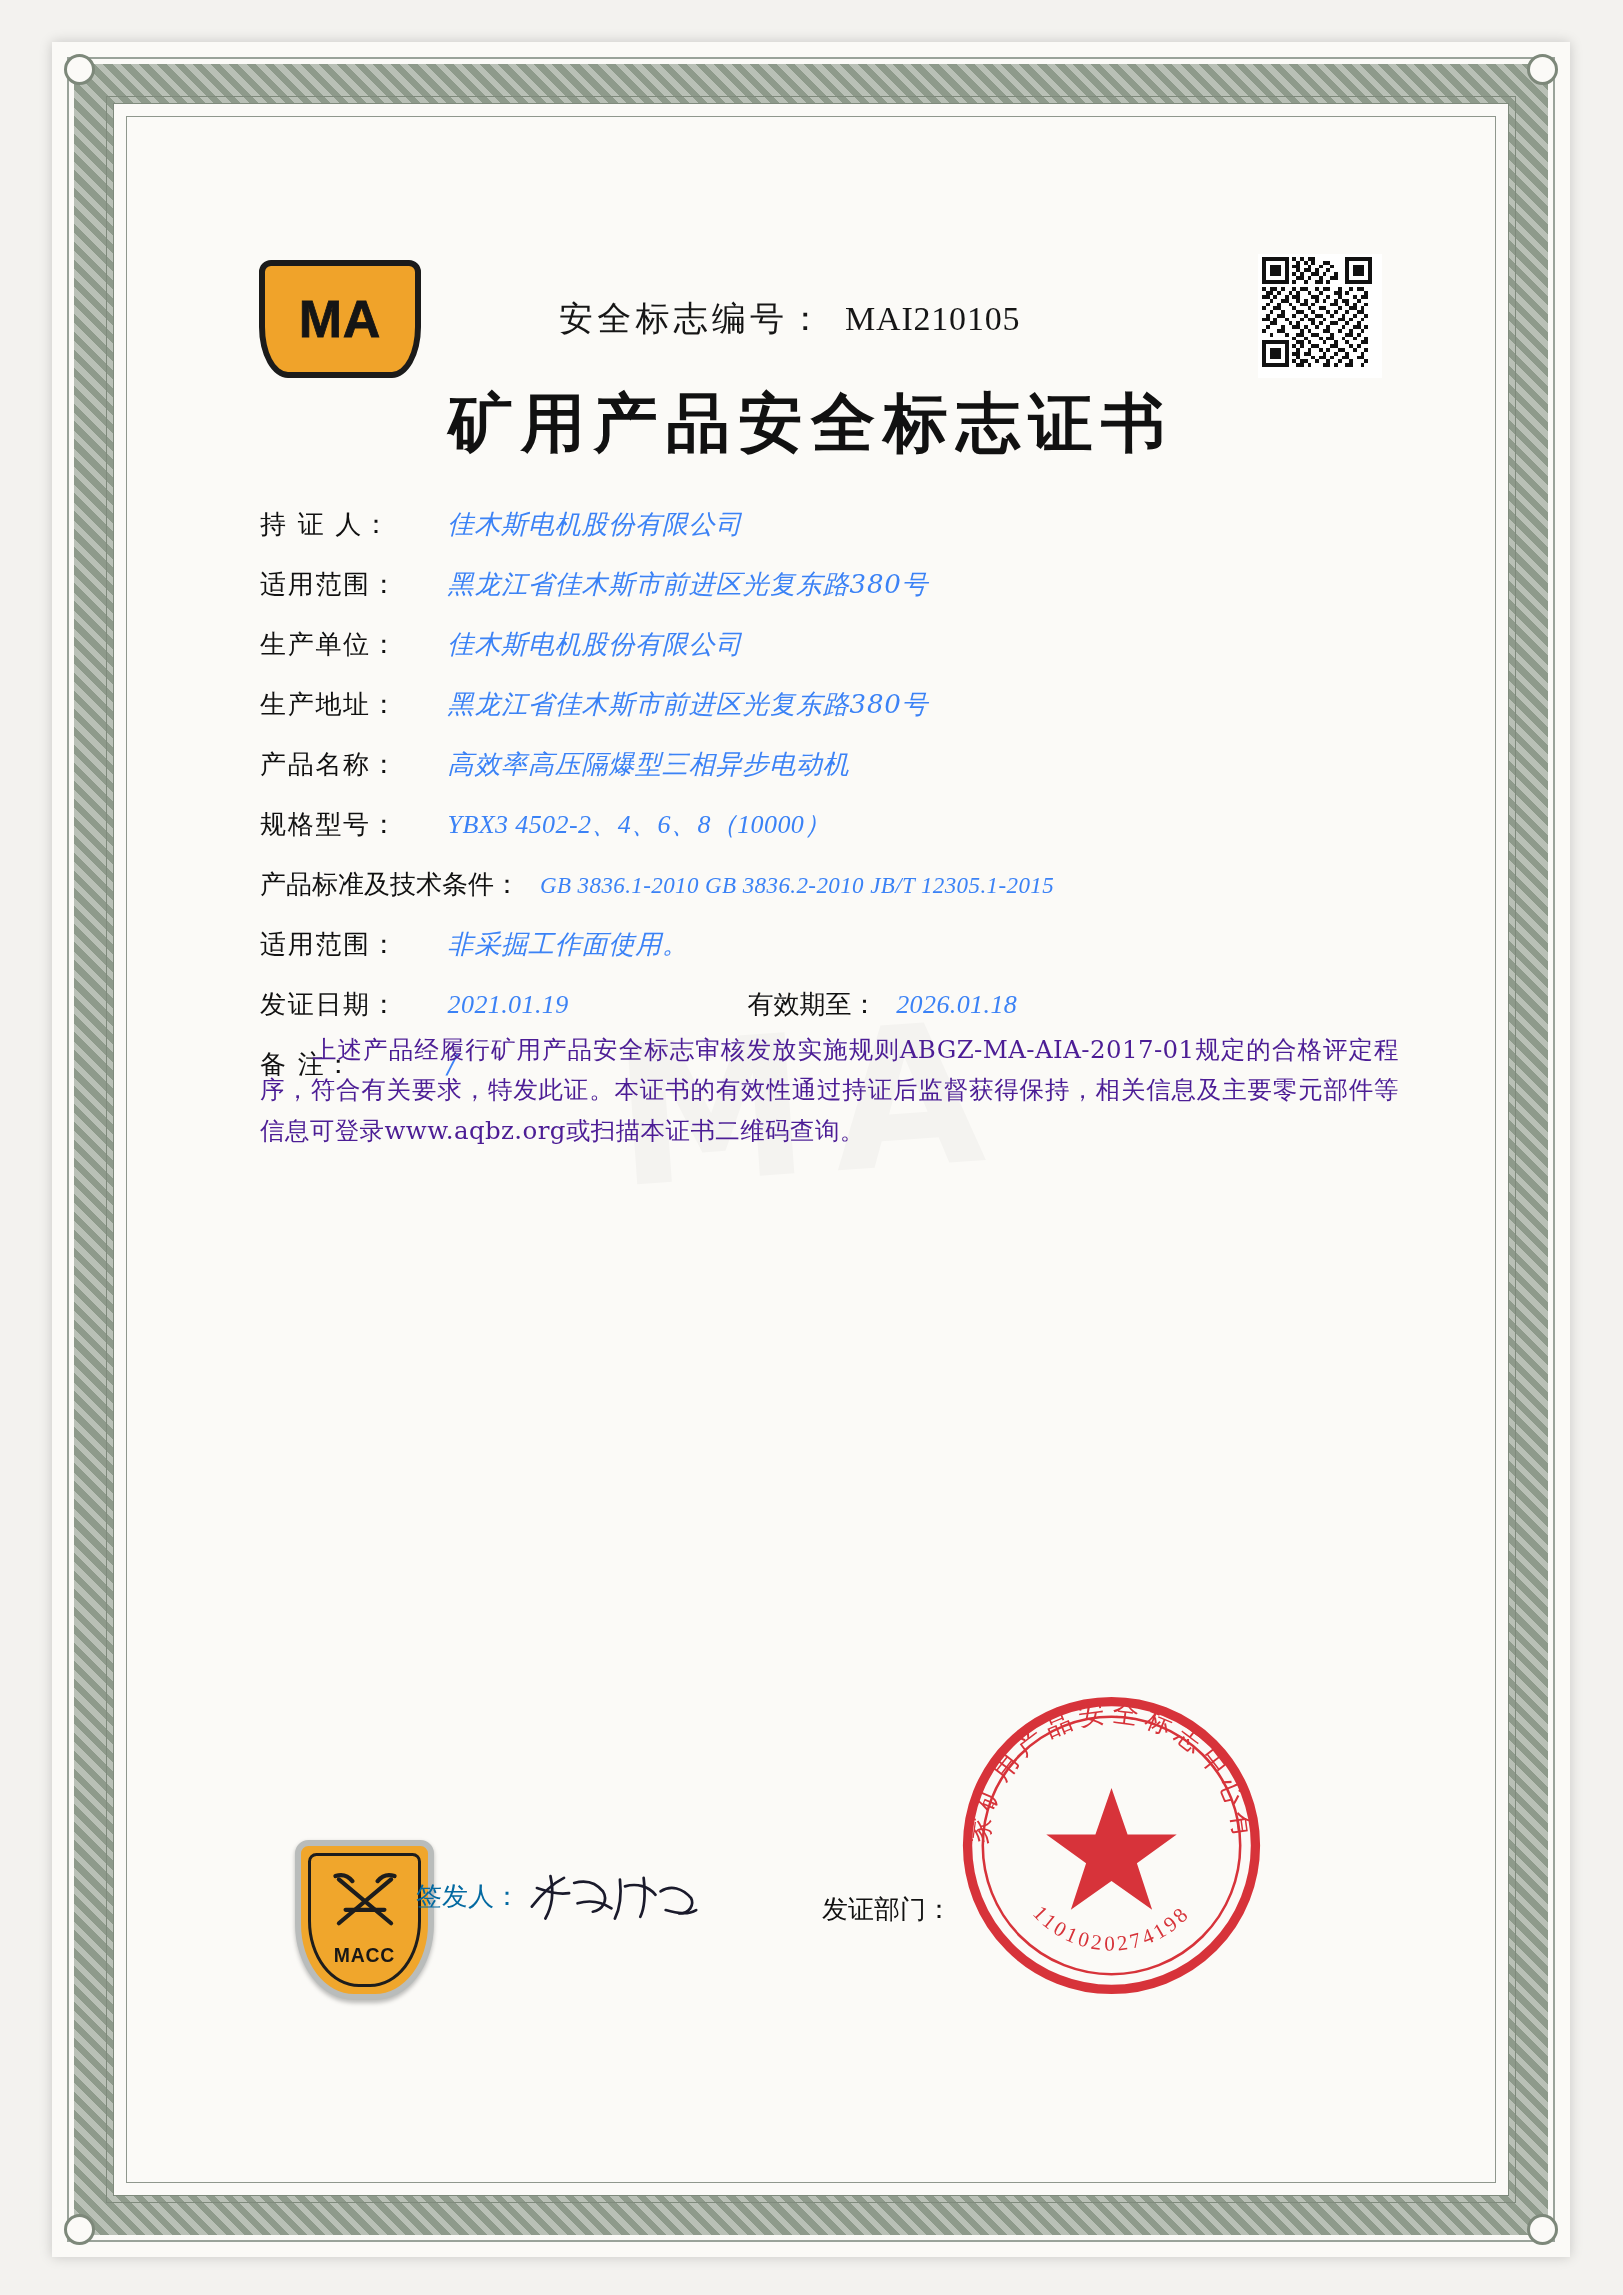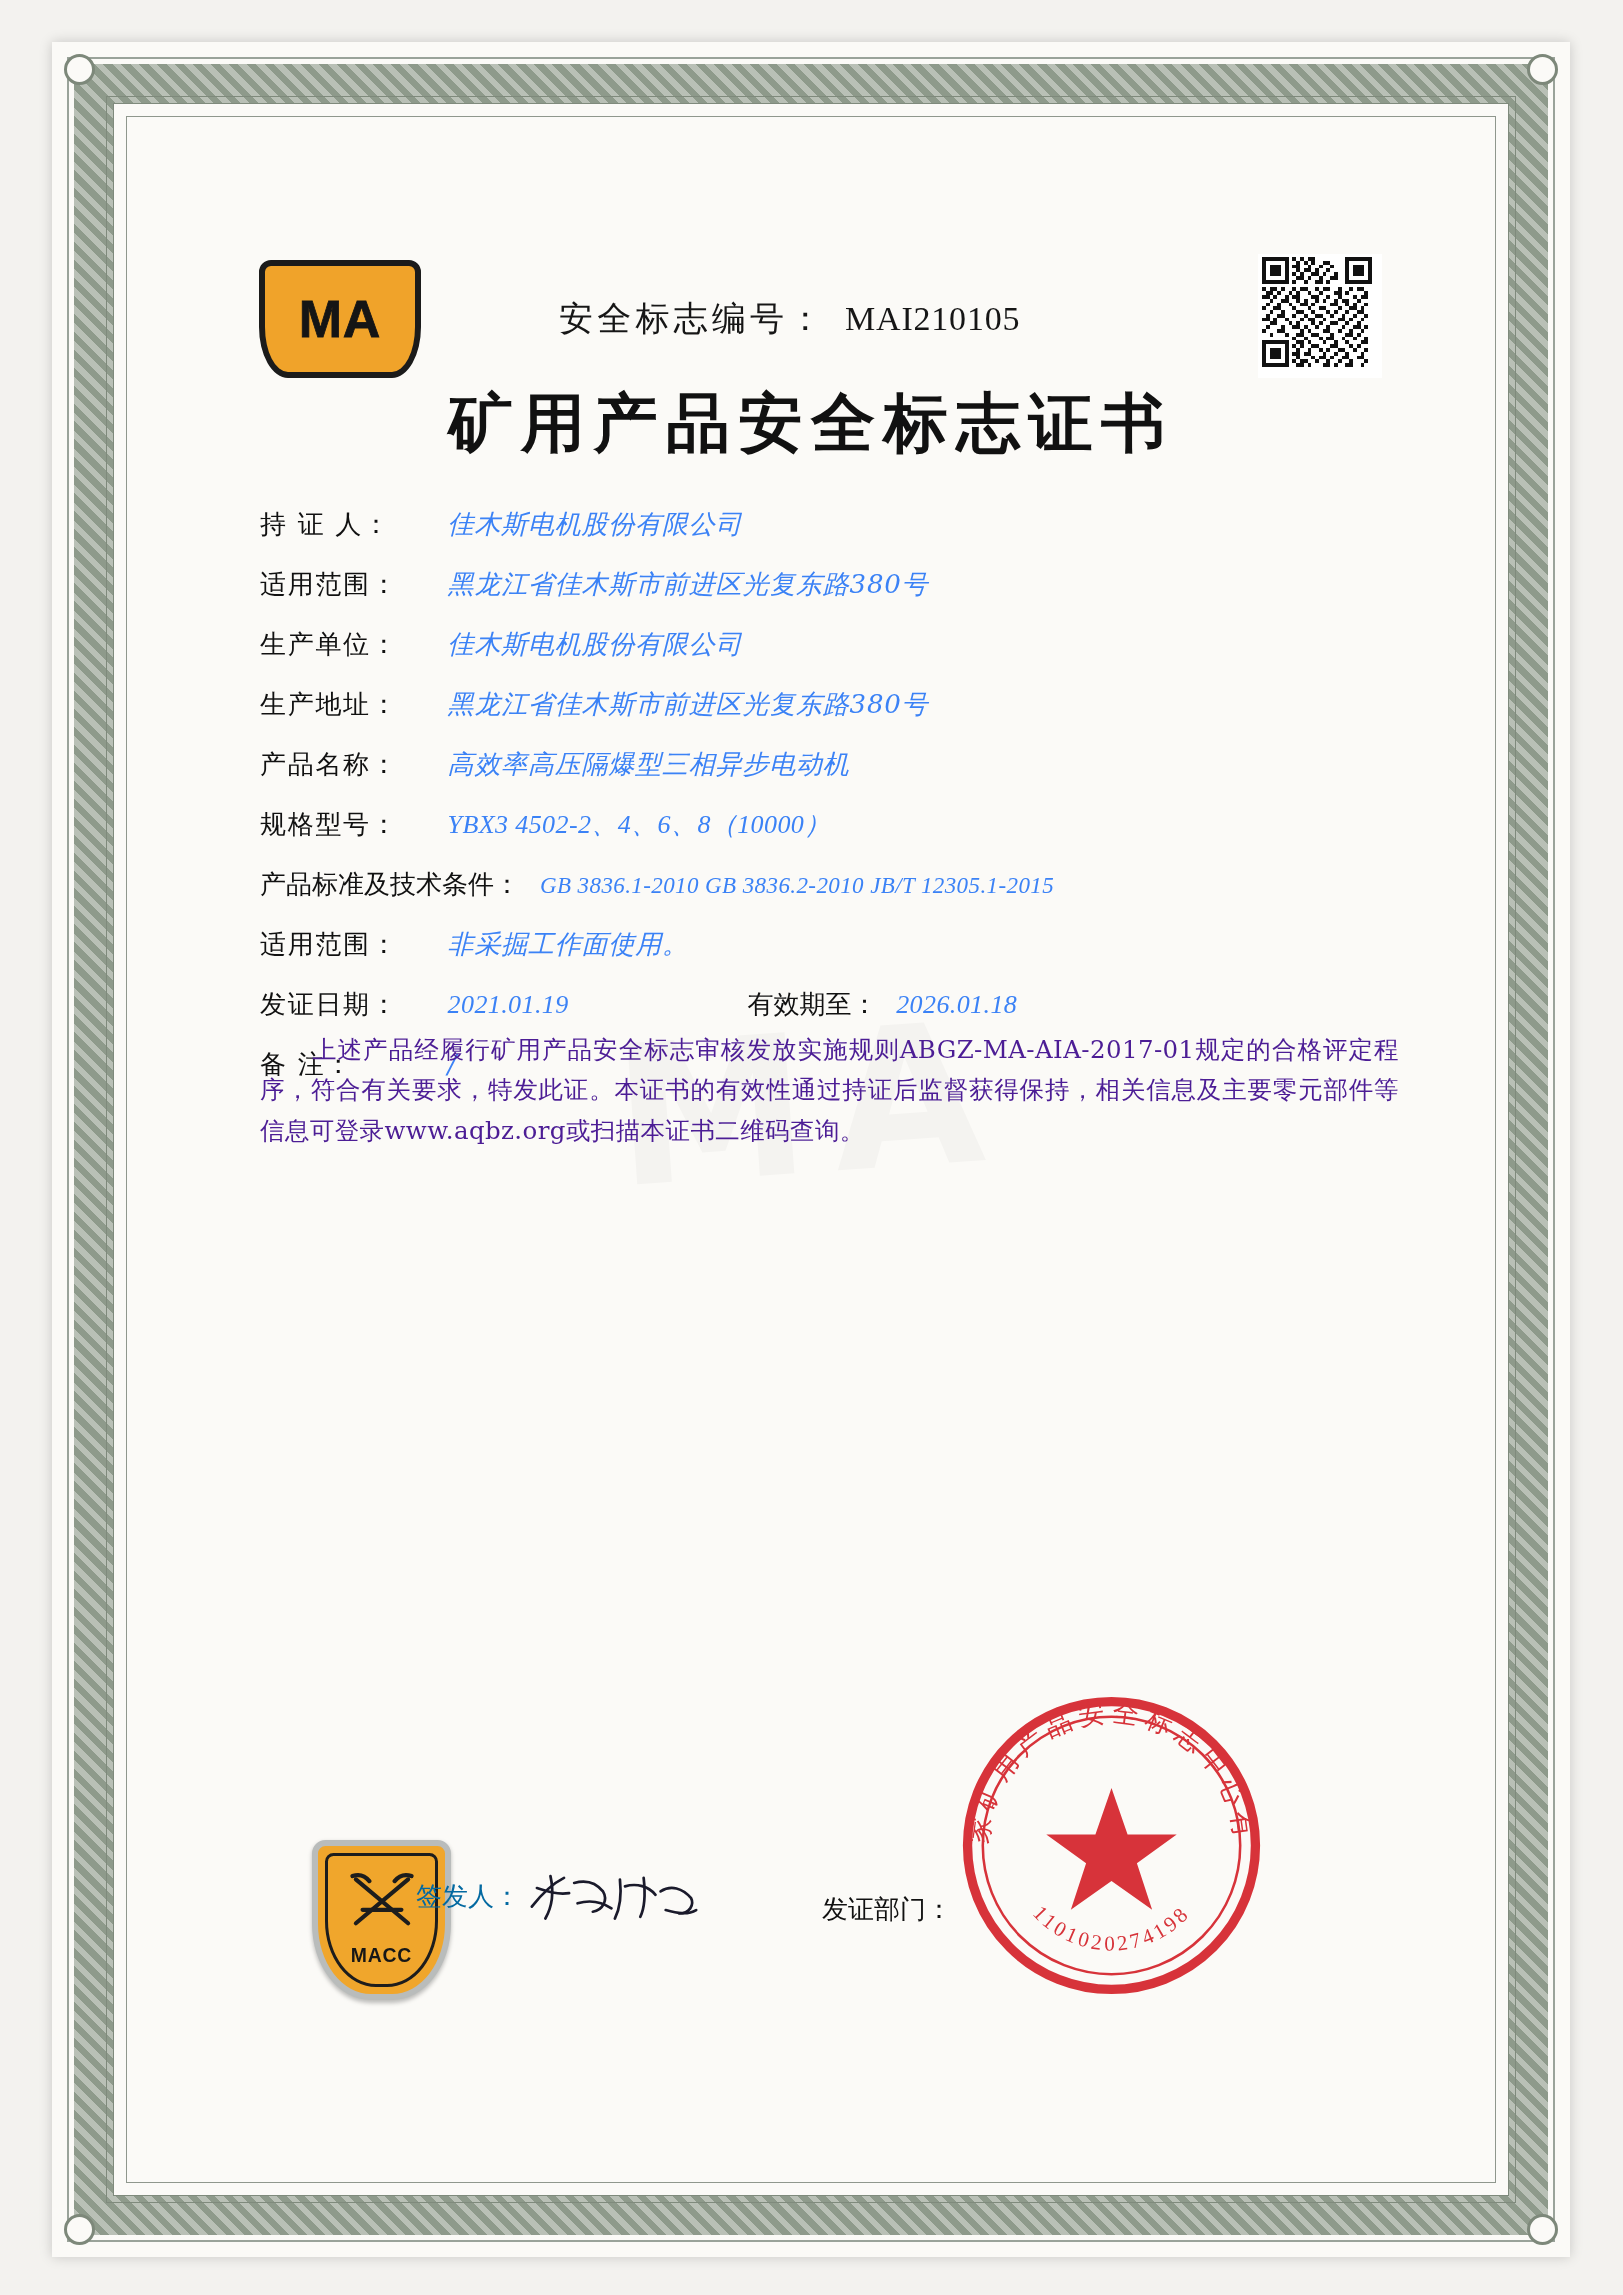--- a/index.html
+++ b/index.html
@@ -199,21 +199,21 @@
     line-height: 1.65;
     color: #4c1d95;
     text-align: justify;
     text-indent: 52px;
     letter-spacing: 0.4px;
   }
 
   
   .macc {
     position: absolute;
-    left: 90px; bottom: 142px;
+    left: 73px; bottom: 142px;
     width: 127px; height: 148px; padding-left: 43px;
   }
   .macc-shield {
     width: 100%; height: 100%;
     background: #f0a62c;
     border: 6.8px solid #b9bcbb;
     border-radius: 13.5px 13.5px 59px 59px / 13.5px 13.5px 76px 76px;
     position: relative;
     box-shadow: 0 2.5px 4.2px rgba(0,0,0,0.25);
   }

